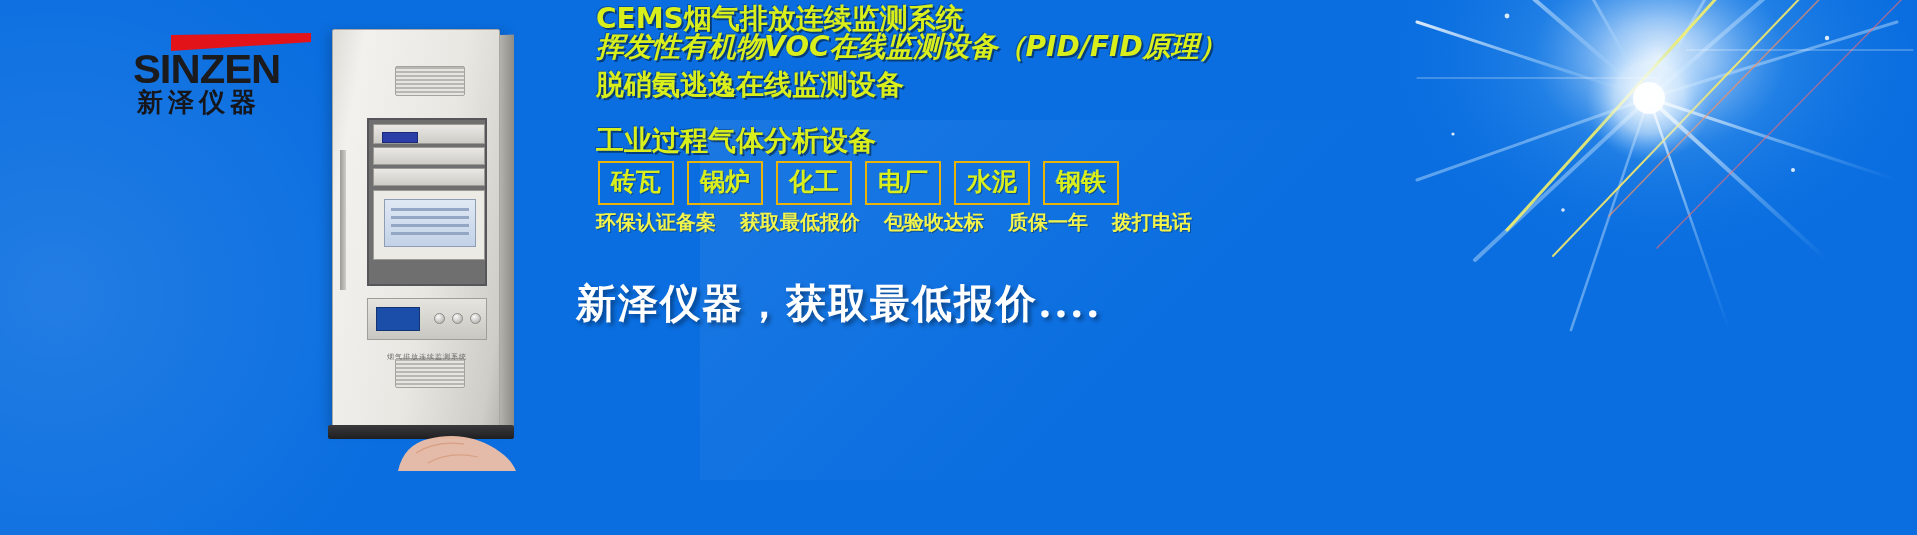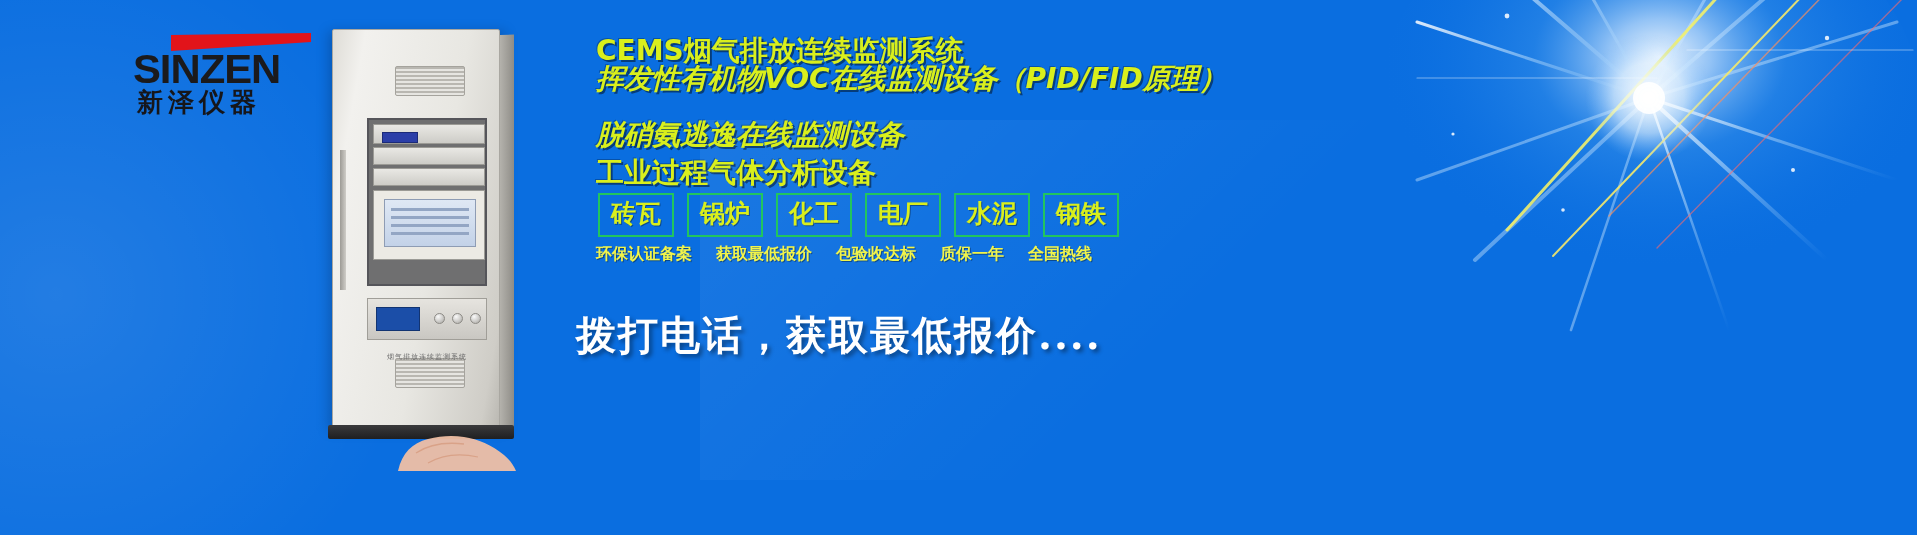--- a/index.html
+++ b/index.html
@@ -125,54 +125,54 @@
   }
   .cab-base {
     position:absolute; left:6px; top:400px; width:186px; height:14px;
     background:linear-gradient(180deg,#3a3a3c,#1f1f21); border-radius:2px;
   }
   .hand {
     position:absolute; left:72px; top:398px; width:124px; height:48px;
   }
 
   
-  #copy { position:absolute; left:596px; top:0px; width:1180px; height:480px;margin-top:32px; }
+  #copy { position:absolute; left:596px; top:0px; width:1180px; height:480px; }
 
   .headline {
     position:absolute; left:0;
     font-family:"DejaVu Sans","Liberation Sans",sans-serif;
     font-weight:bold;
     font-size:28px; line-height:30px;
     color:#d9ef1c;
     text-shadow:2px 2px 0 rgba(0,0,0,0.45), -1px -1px 0 rgba(0,0,0,0.25);
     white-space:nowrap; letter-spacing:0px;
   }
   .hl1 { top:4px; }
   .hl2 { top:32px;font-style:italic; }
-  .hl3 { top:88px;font-style:italic; }
+  .hl3 { top:70px; }
   .hl4 { top:126px;text-align:right; }
 
   
   #tags { position:absolute; left:2px; top:161px; display:flex; gap:13px; }
   .tag {
-    border:2px solid #22c55e;
+    border:2px solid #eab308;
     padding:3px 11px 5px;
     font-family:"DejaVu Sans",sans-serif;
     font-weight:bold; font-size:25px; line-height:32px;
     color:#d9ef1c; white-space:nowrap;
     text-shadow:1px 1px 0 rgba(0,0,0,0.35);
     background:transparent;
   }
 
   
   #guarantees {
     position:absolute; left:0px; top:211px;
     display:flex; gap:24px;
     font-family:"DejaVu Sans",sans-serif;
-    font-weight:bold; font-size:16px; line-height:22px;
+    font-weight:bold; font-size:20px; line-height:22px;
     color:#f2f44a; white-space:nowrap;
     text-shadow:1px 1px 0 rgba(0,0,0,0.35);
   }
 
   
   #hotline {
     position:absolute; left:-5px; top:238px;
     font-family:"DejaVu Sans",sans-serif;
     font-weight:bold; font-size:32px; line-height:40px;
     color:#ffffff; white-space:nowrap;
@@ -323,20 +323,20 @@
       <div class="tag">电厂</div>
       <div class="tag">水泥</div>
       <div class="tag">钢铁</div>
     </div>
 
     <div id="guarantees">
       <span>环保认证备案</span>
       <span>获取最低报价</span>
       <span>包验收达标</span>
       <span>质保一年</span>
-      <span>全国热线</span>
+      <span>拨打电话</span>
     </div>
 
 
-    <div id="cta">拨打电话，获取最低报价....</div>
+    <div id="cta">新泽仪器，获取最低报价....</div>
 
   </div>
 </div>
 
 </body></html>

